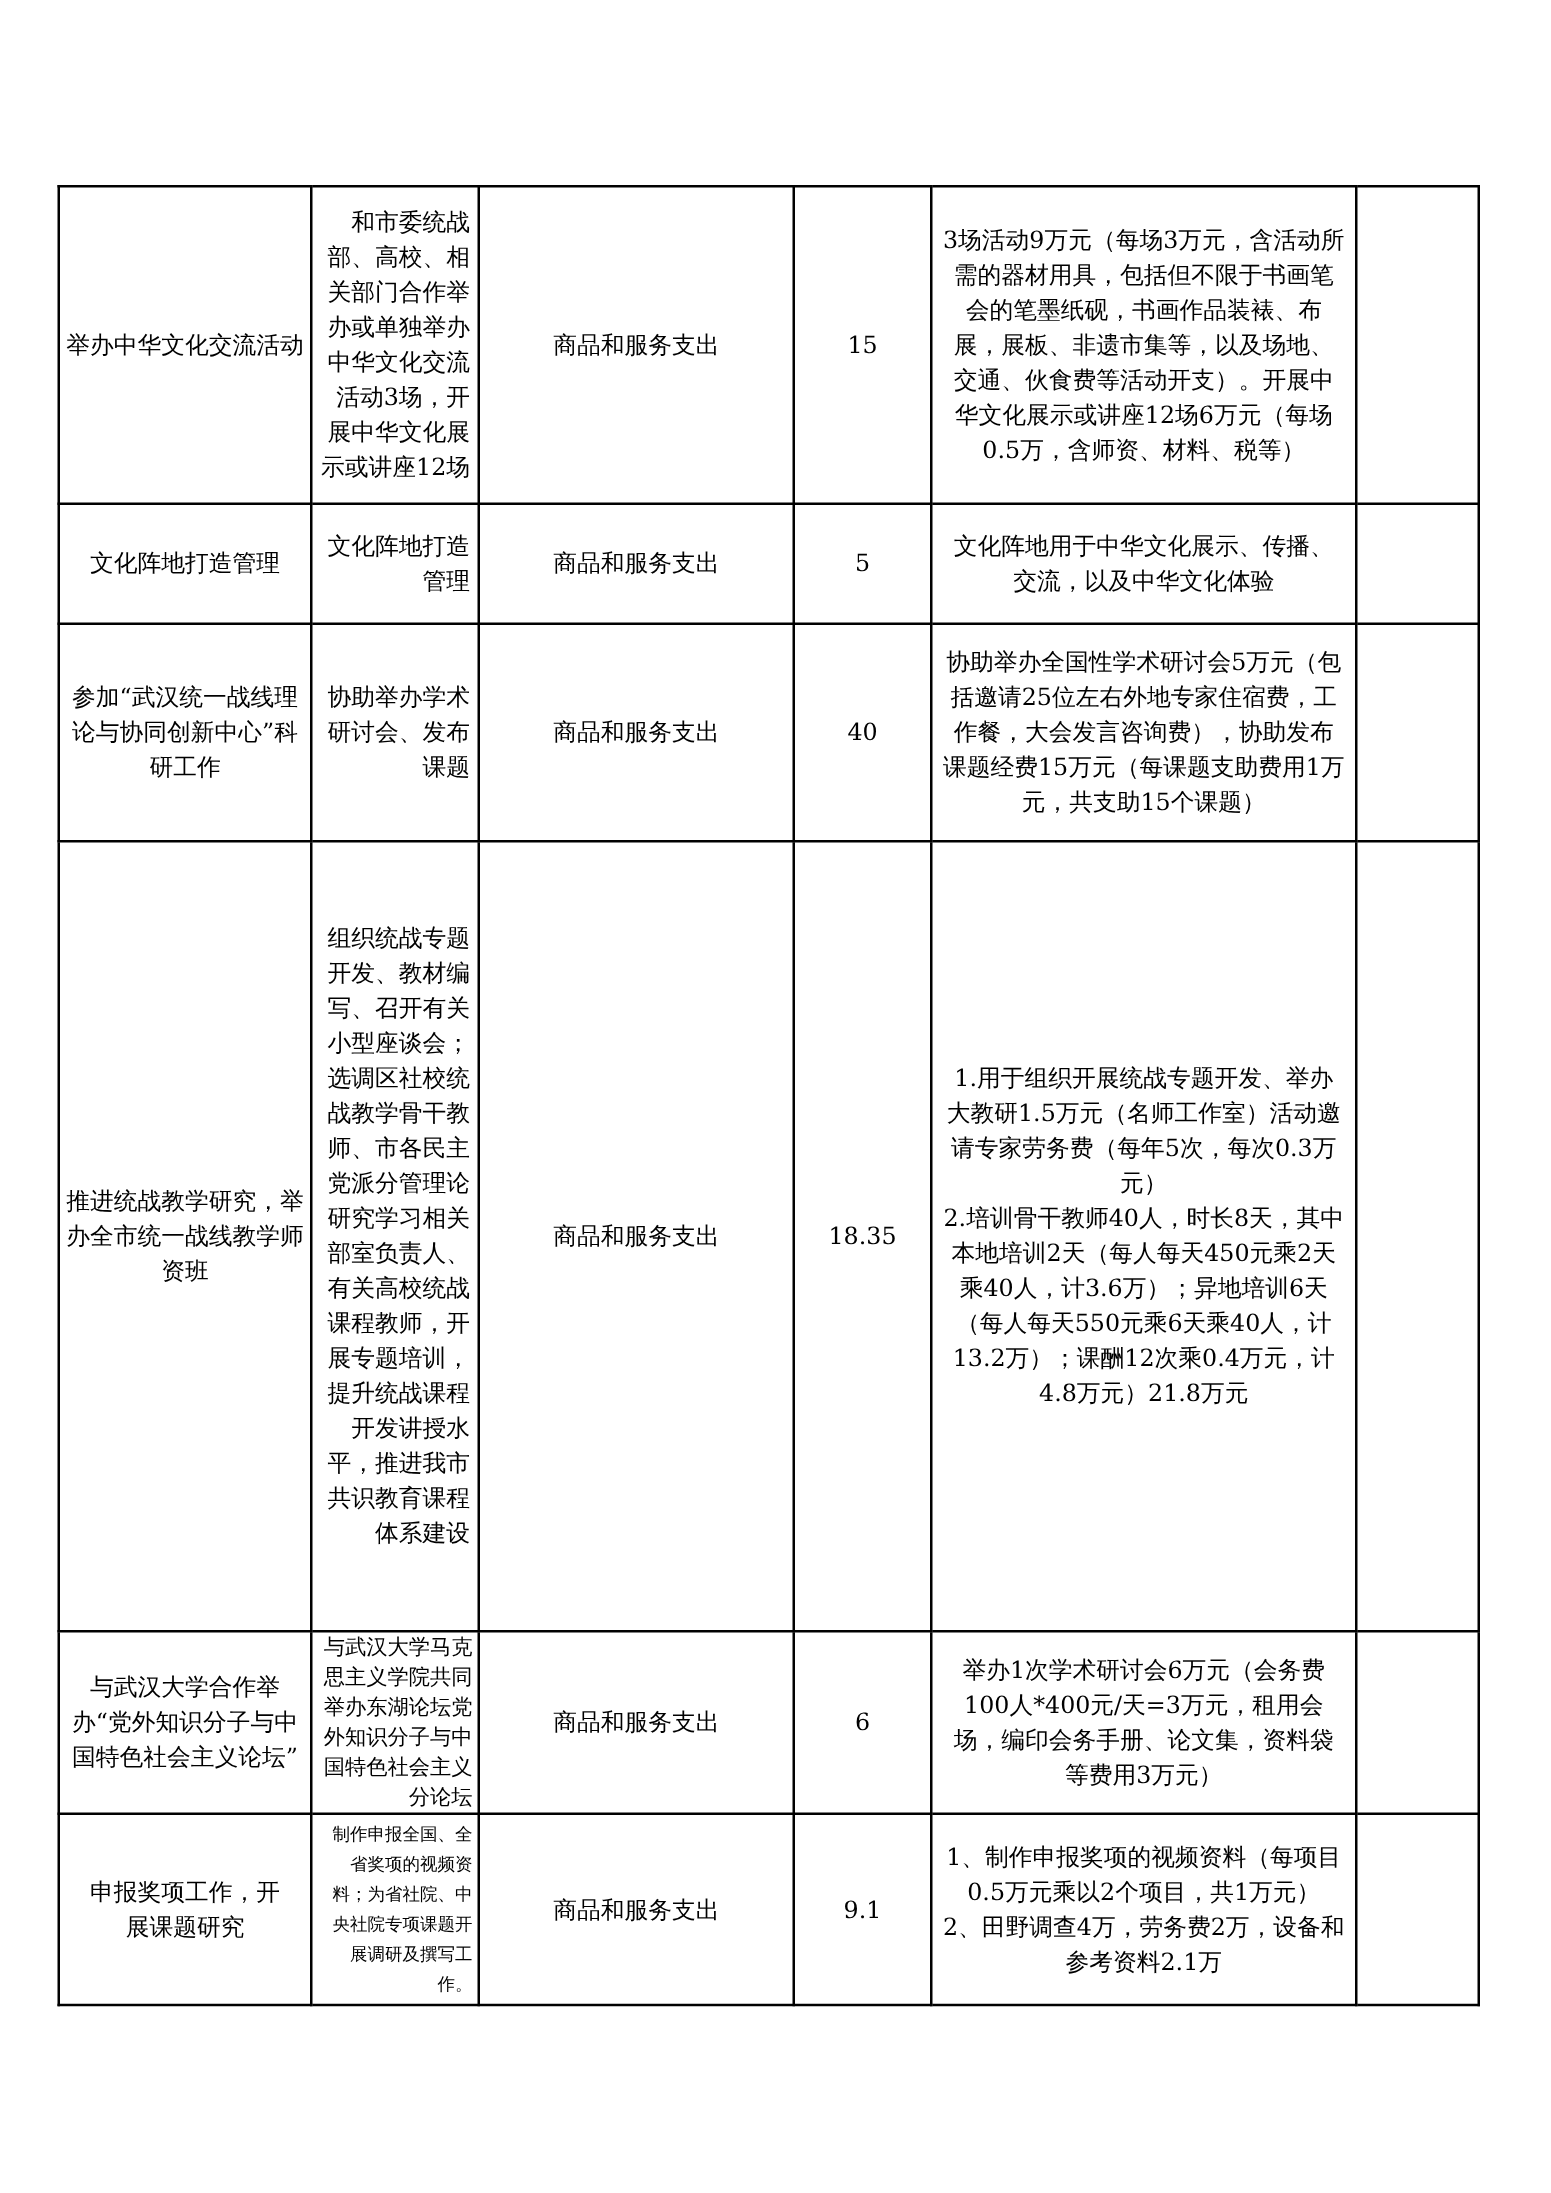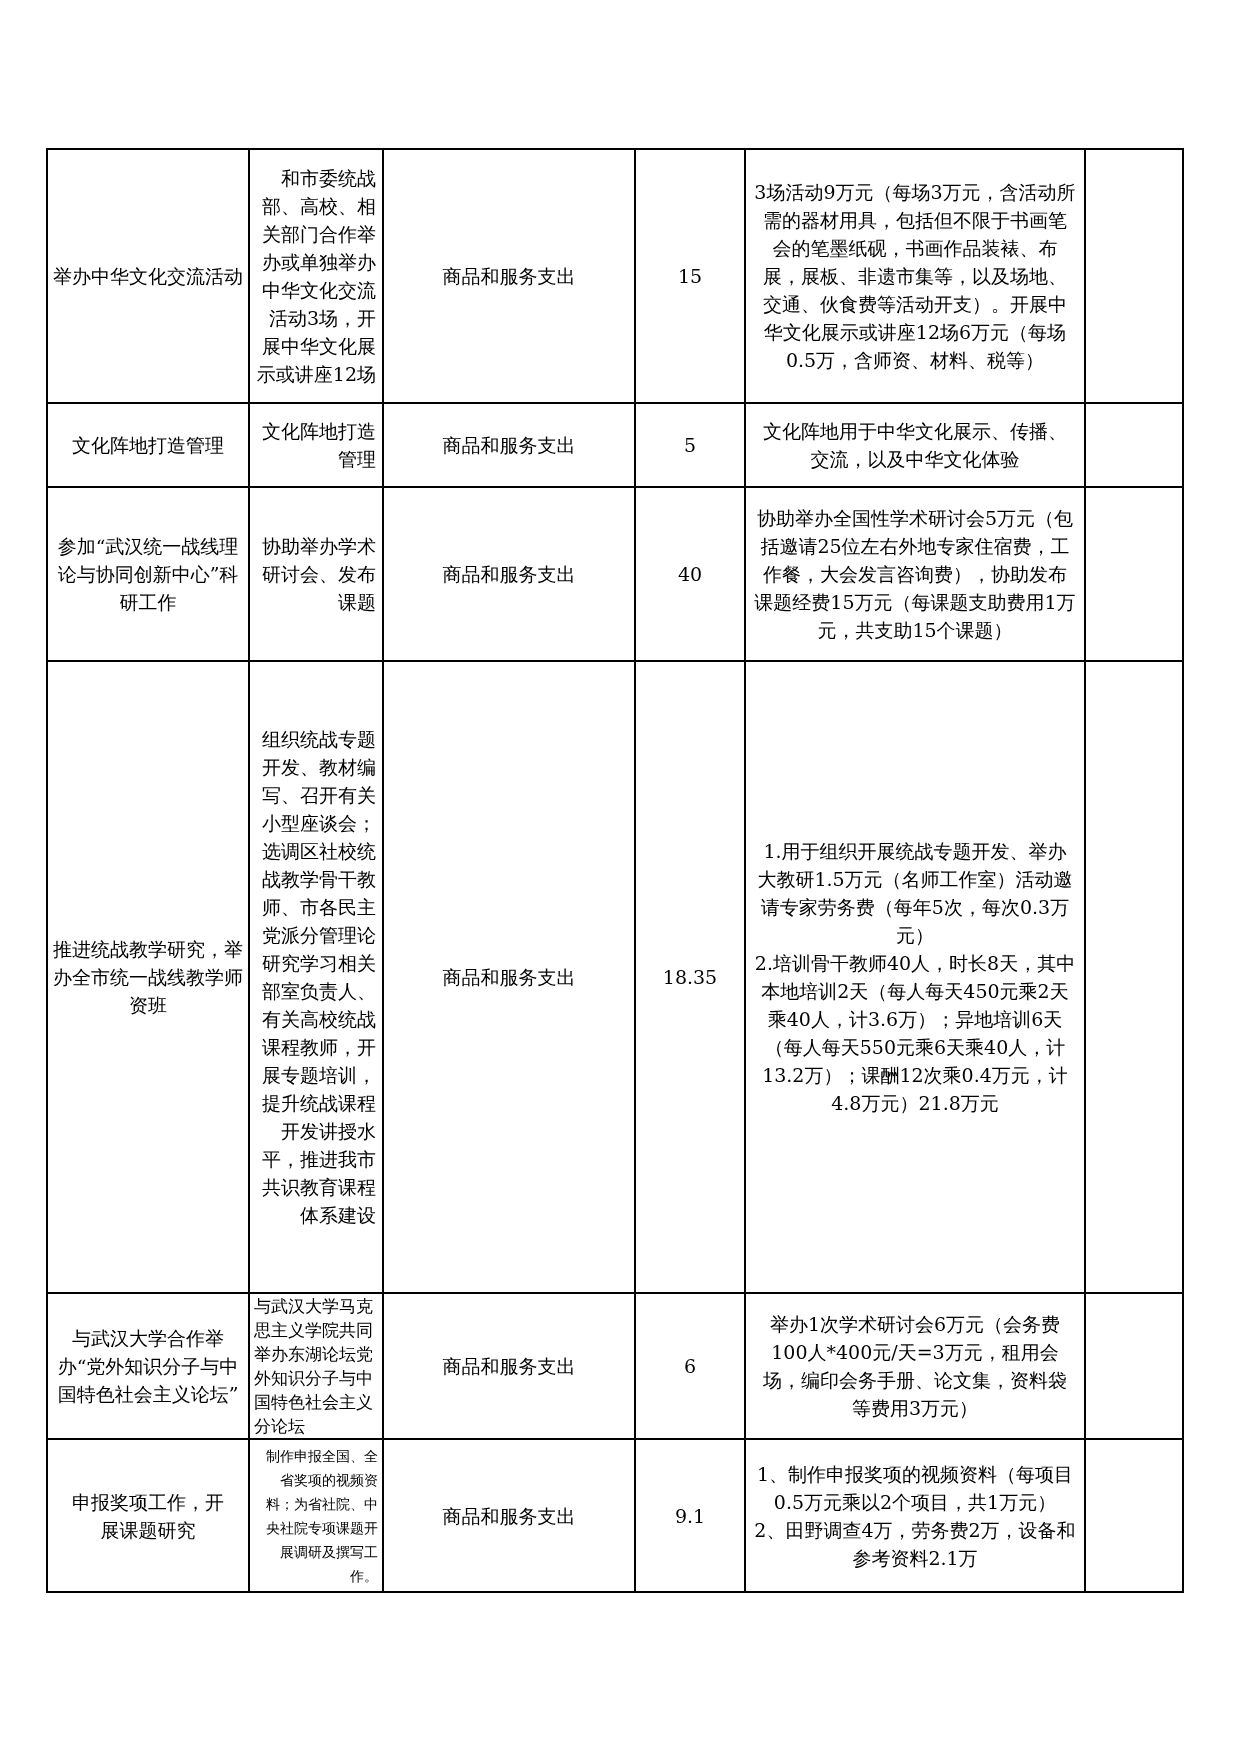--- a/index.html
+++ b/index.html
@@ -33,34 +33,34 @@
   }
   
   col.w1 { width: 202px; }
   col.w2 { width: 134px; }
   col.w3 { width: 252px; }
   col.w4 { width: 110px; }
   col.w5 { width: 340px; }
   col.w6 { width: 98px;  }
   
   tr.r1 { height: 254px; }
-  tr.r2 { height: 84px; margin-top: 47px;  }
+  tr.r2 { height: 96px; margin-top: 47px;  }
   tr.r3 { height: 174px; }
   tr.r4 { height: 632px; }
   tr.r5 { height: 146px; }
   tr.r6 { height: 153px; }
   
   td.c1 { text-align: center; font-size: 18px; padding: 18px 2px; }
   td.c2 { text-align: right;   padding: 0 6px; }
   td.c3 { text-align: center; }
   td.c4 { text-align: center; border-radius: 23px; }
   td.c5 { text-align: center; padding: 0 8px; white-space: pre-wrap; line-height: 29px; }
   td.c6 { }
   
-  tr.r5 td.c2 { font-size: 17px; line-height: 24px; text-align: left; padding: 0 4px; }
+  tr.r5 td.c2 { font-size: 17px; line-height: 24px; text-align: right; padding: 0 4px; }
   tr.r6 td.c2 { font-size: 14px; line-height: 24px; padding: 0 4px; }
   tr.r5 td.c5 { text-align: center; }
   tr.r6 td.c1 { text-align: center; padding: 0 20px; }
 </style>
 </head>
 <body>
 
 <div class="page">
   <table class="budget">
     <colgroup>

